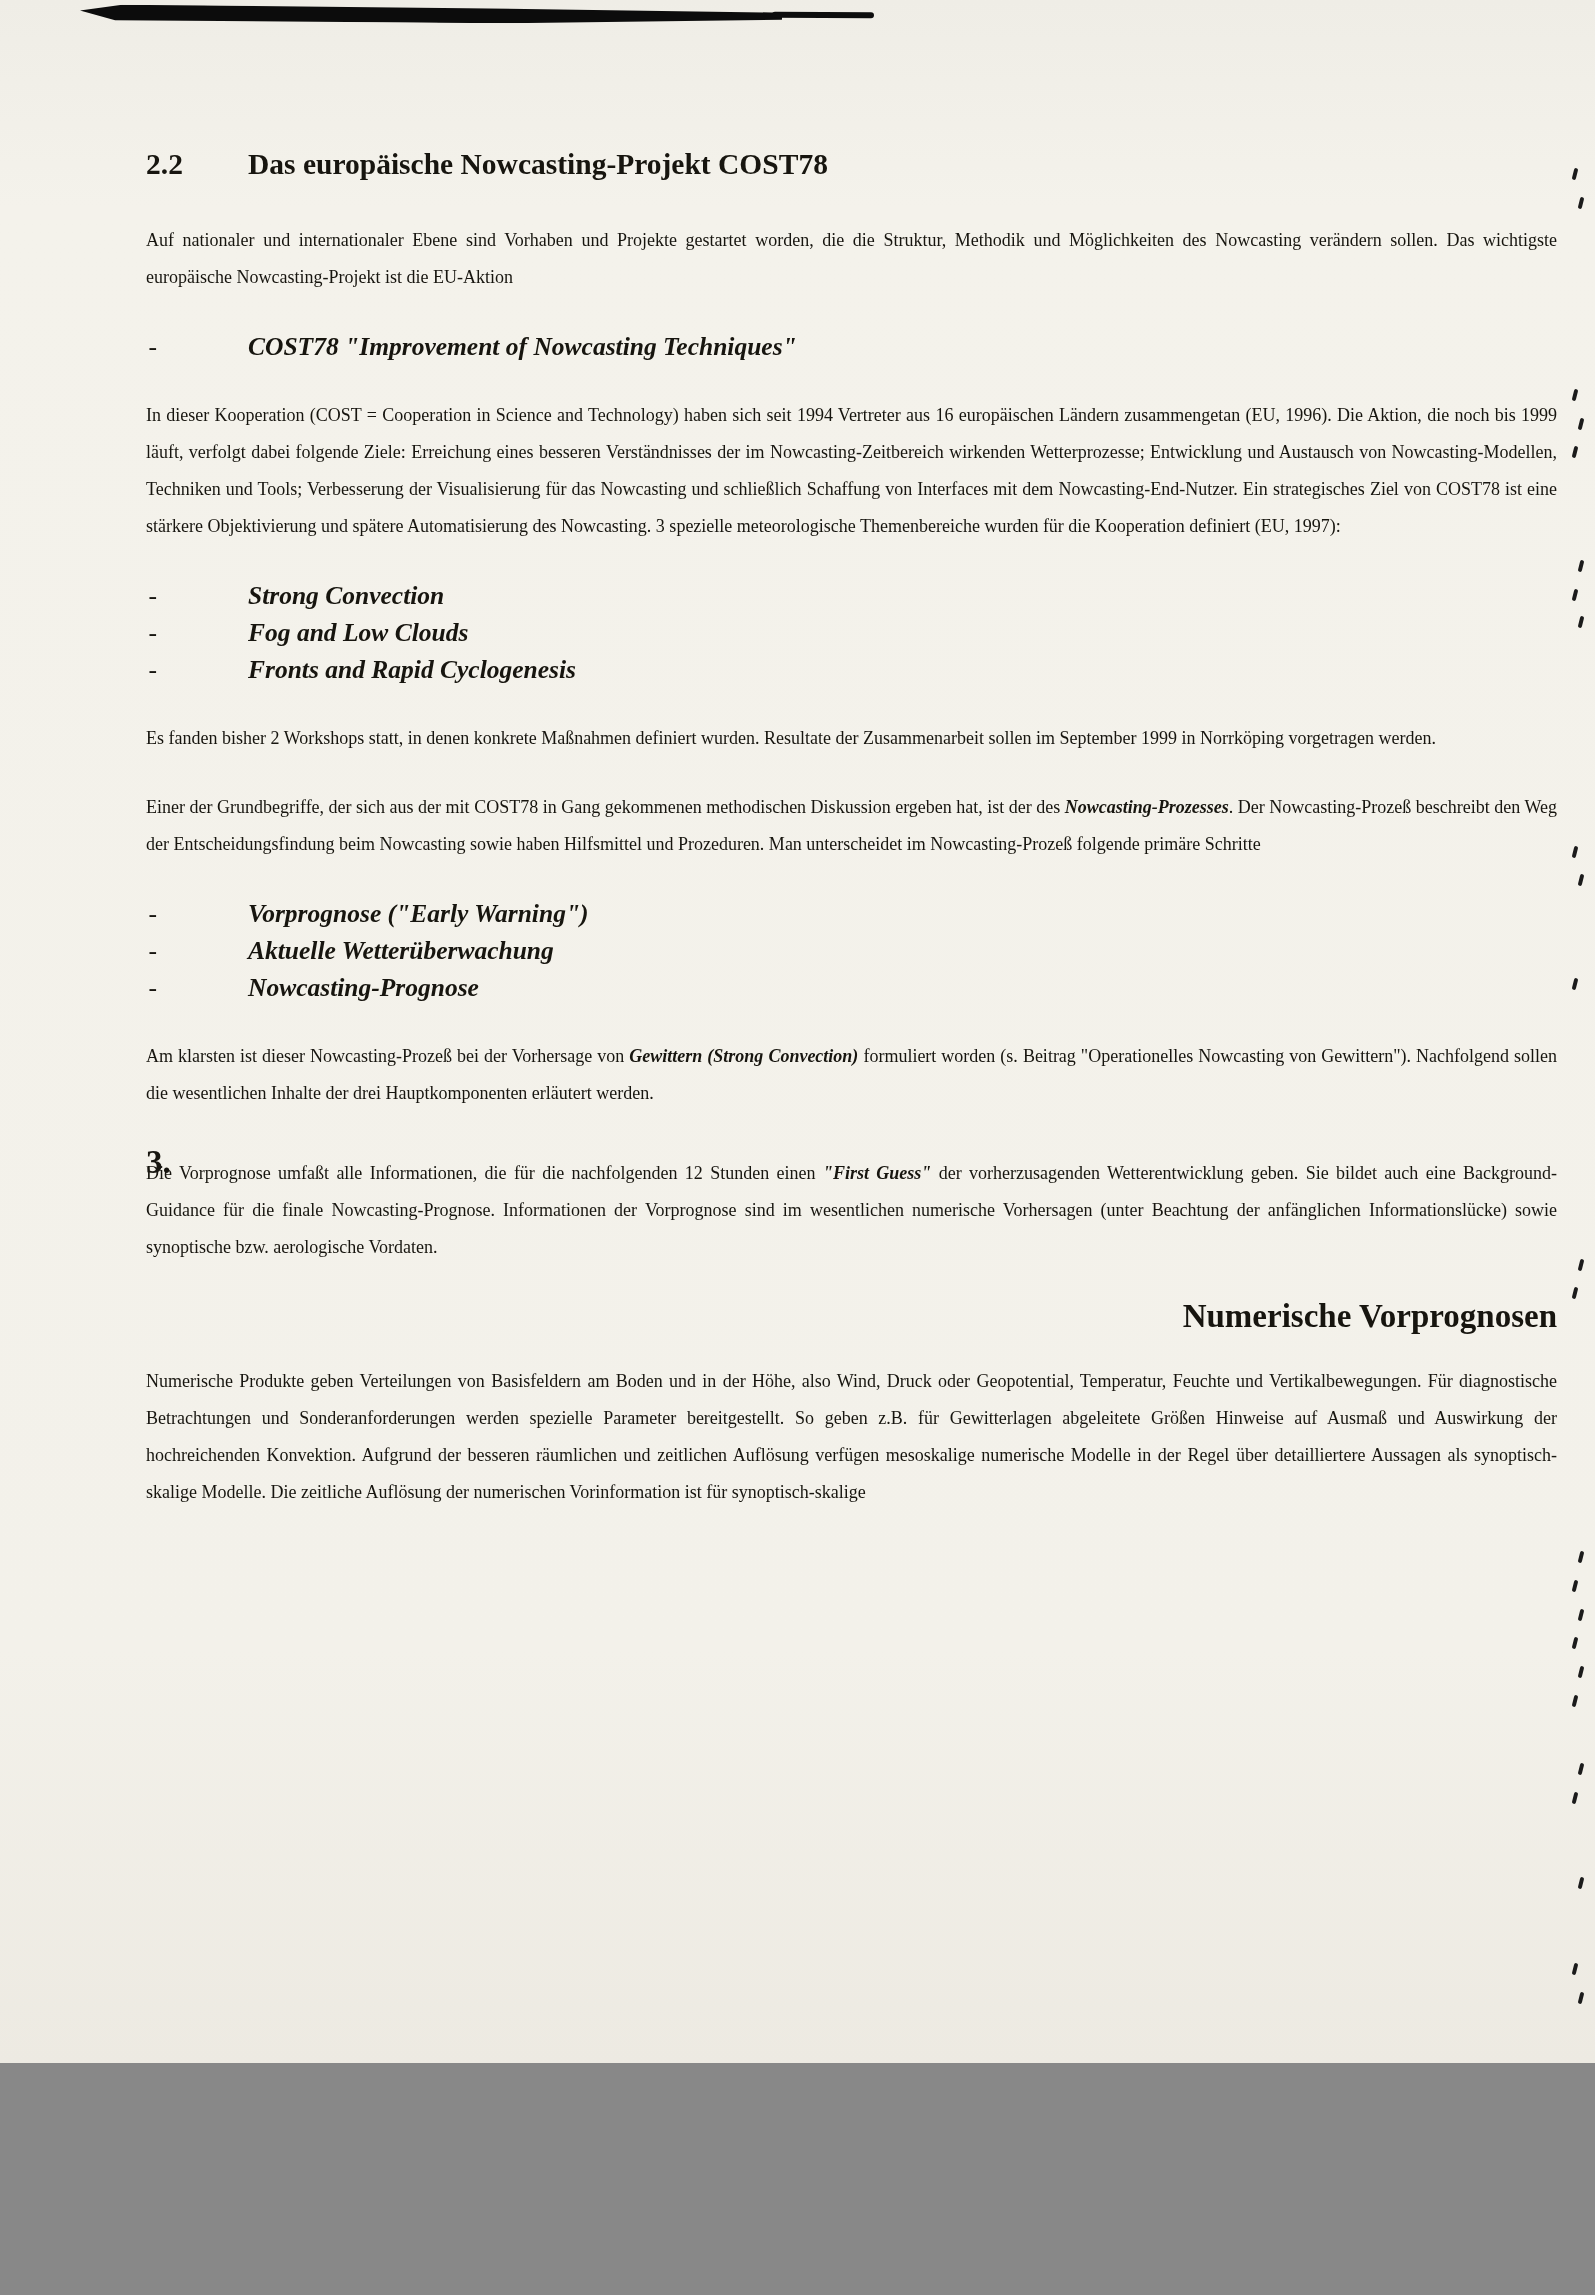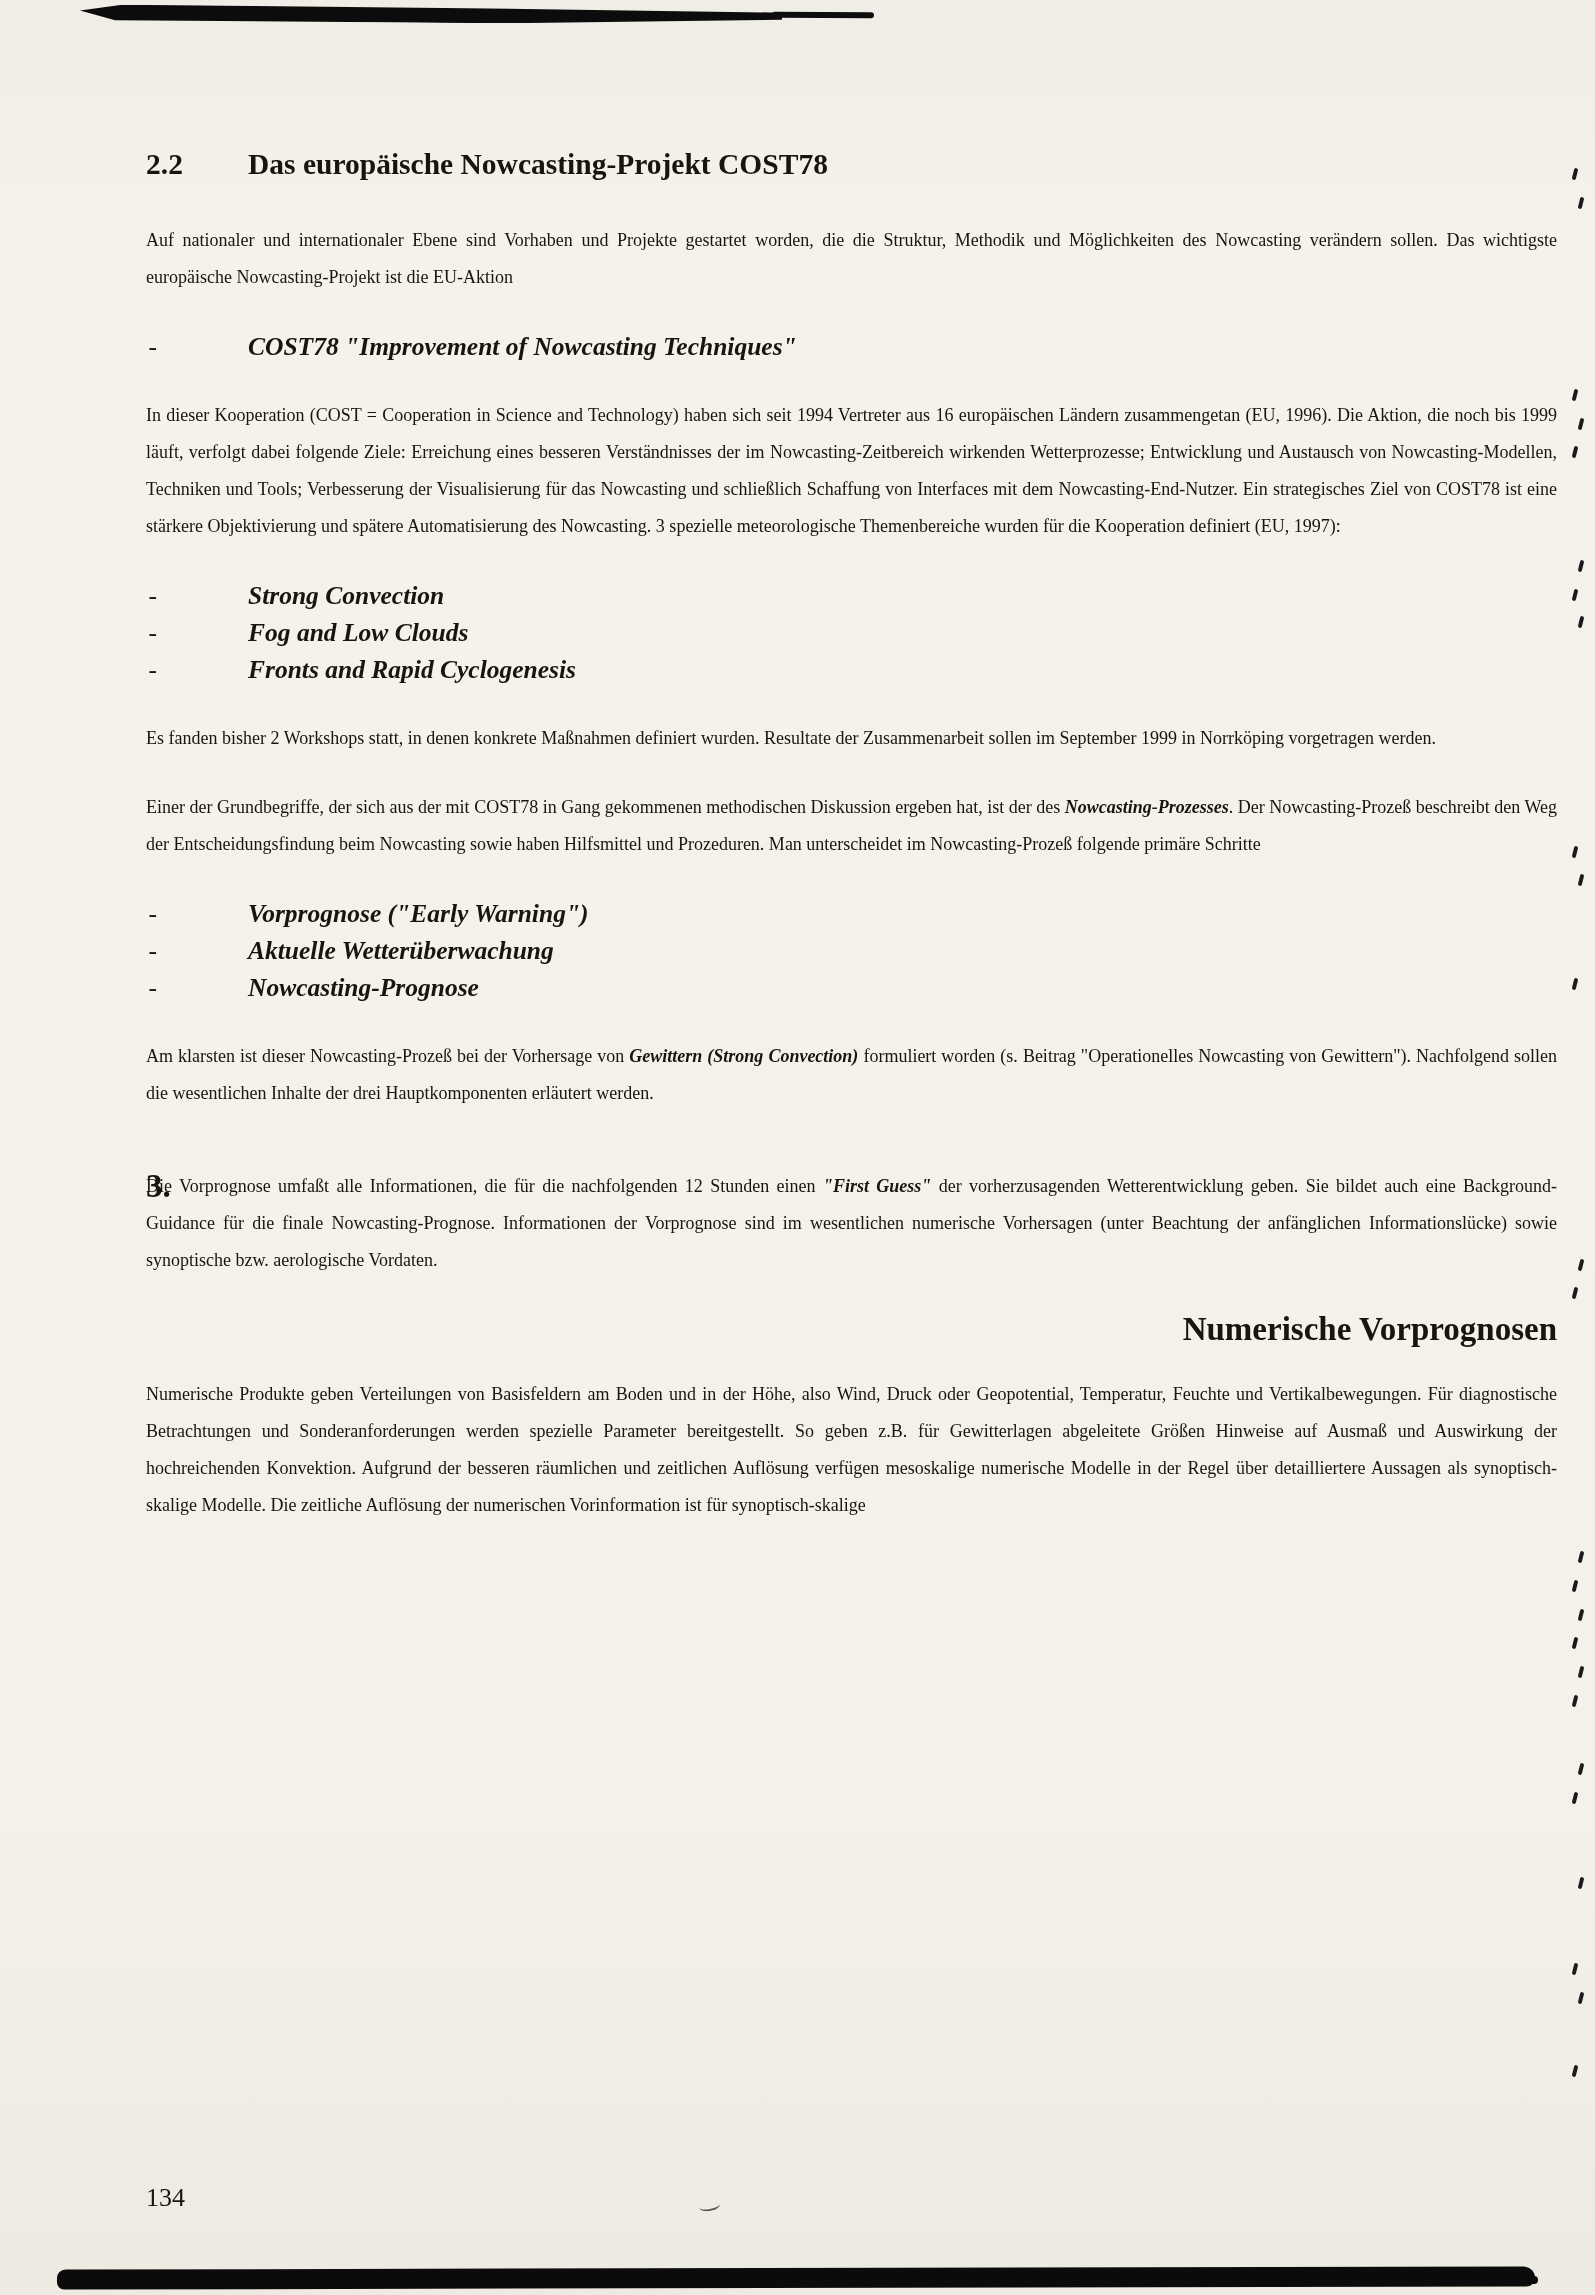--- a/index.html
+++ b/index.html
@@ -1,19 +1,19 @@
 <!DOCTYPE html>
 <html style="font-size:12.8px"><head>
 <meta charset="utf-8">
 <style>
   html,body{margin:0;padding:0;background:#888;}
   .page{
     position:relative;
     width:1596px;
-    height:2295px;
+    height:2063px;
     margin:0 auto;
     background:linear-gradient(180deg,#efede6 0%,#f4f2eb 10%,#f3f1ea 80%,#edeae2 100%);
     overflow:hidden;
     font-family:"Liberation Serif", serif;
     color:#17150f;
   }
   .content{
     position:absolute;
     left:146px;
     top:148px;
@@ -161,21 +161,21 @@
       <div class="hang">
         <span class="dash">-</span>
         <span class="bi">Aktuelle Wetterüberwachung</span>
       </div>
       <div class="hang">
         <span class="dash">-</span>
         <span class="bi">Nowcasting-Prognose</span>
       </div>
     </div>
 
-    <p class="para" style="margin-bottom:56px;">
+    <p class="para" style="margin-bottom:32px;">
       <span>Am klarsten ist dieser Nowcasting-Prozeß bei der Vorhersage von </span><span class="bi">Gewittern (Strong Convection)</span><span> formuliert worden (s. Beitrag "Operationelles Nowcasting von Gewittern"). Nachfolgend sollen die wesentlichen Inhalte der drei Hauptkomponenten erläutert werden.</span>
     </p>
 
     <div class="h3">
       <span class="num">3.</span>
     </div>
 
 
     <p class="para">
       <span>Die Vorprognose umfaßt alle Informationen, die für die nachfolgenden 12 Stunden einen </span><span class="bi">"First Guess"</span><span> der vorherzusagenden Wetterentwicklung geben. Sie bildet auch eine Background-Guidance für die finale Nowcasting-Prognose. Informationen der Vorprognose sind im wesentlichen numerische Vorhersagen (unter Beachtung der anfänglichen Informationslücke) sowie synoptische bzw. aerologische Vordaten.</span>

